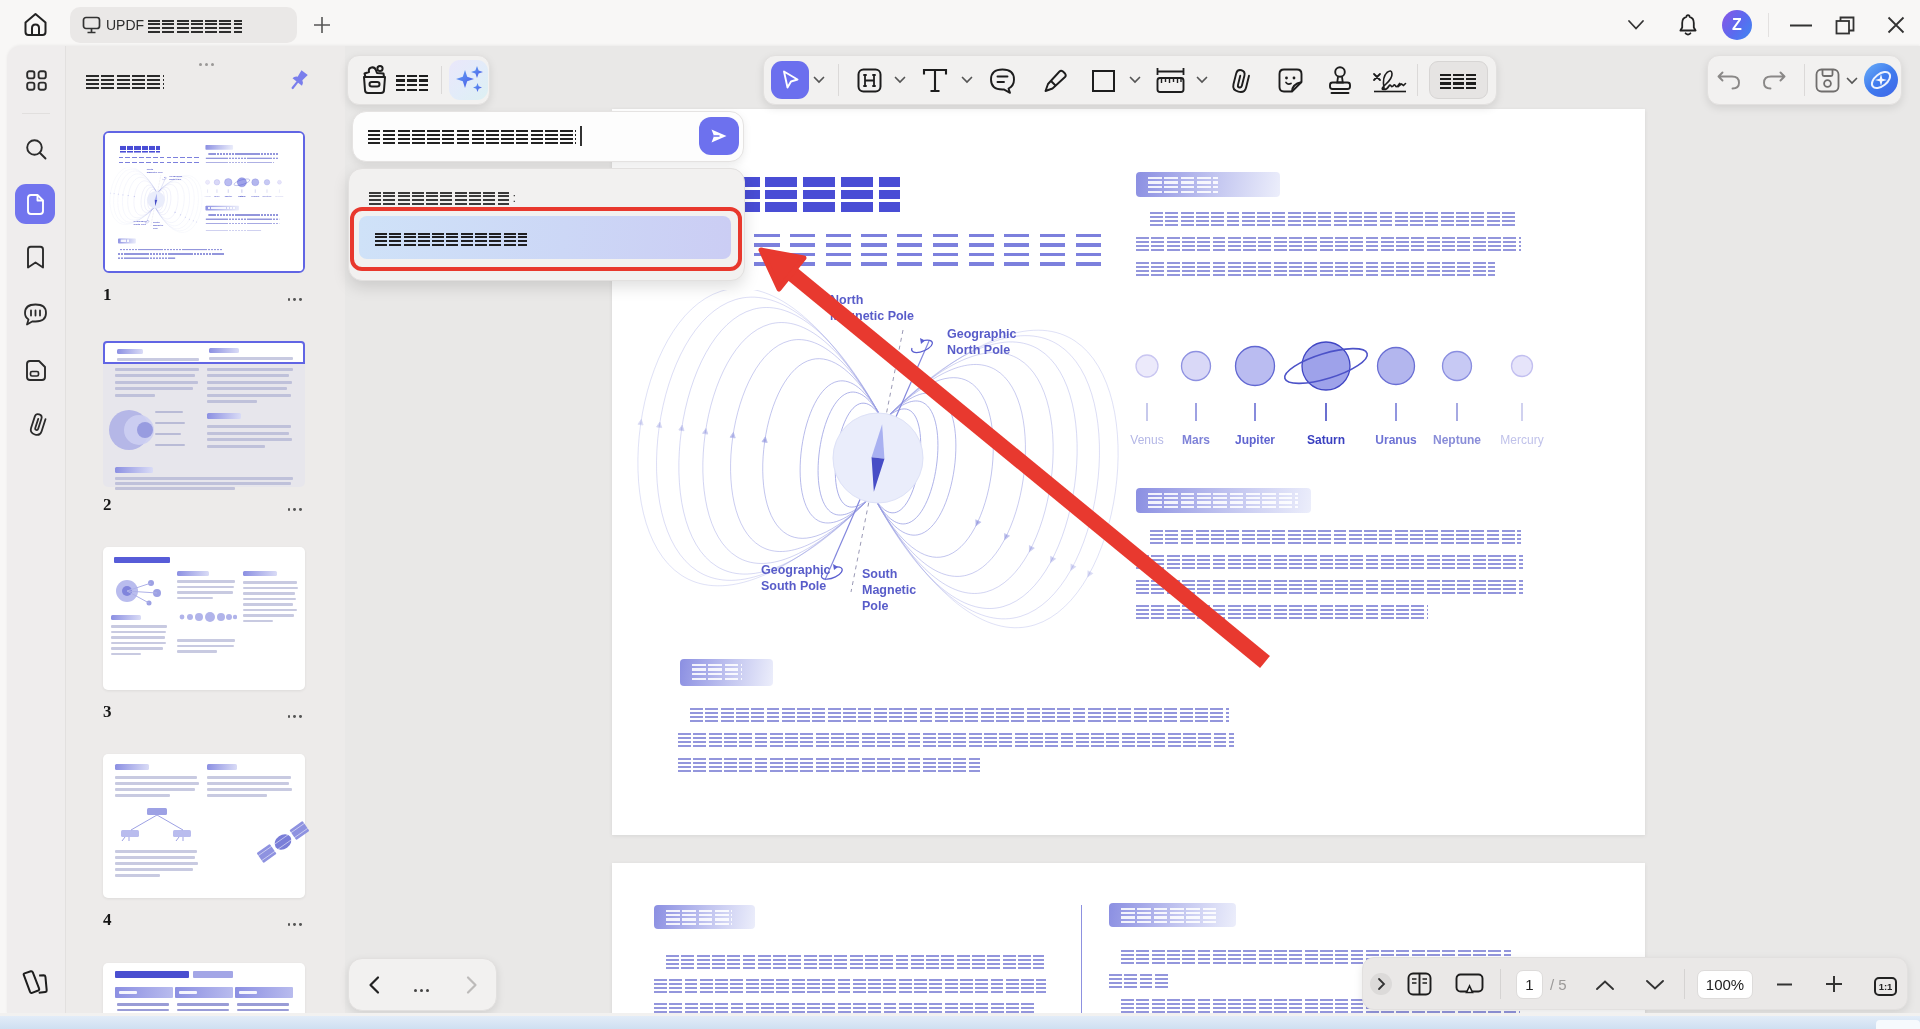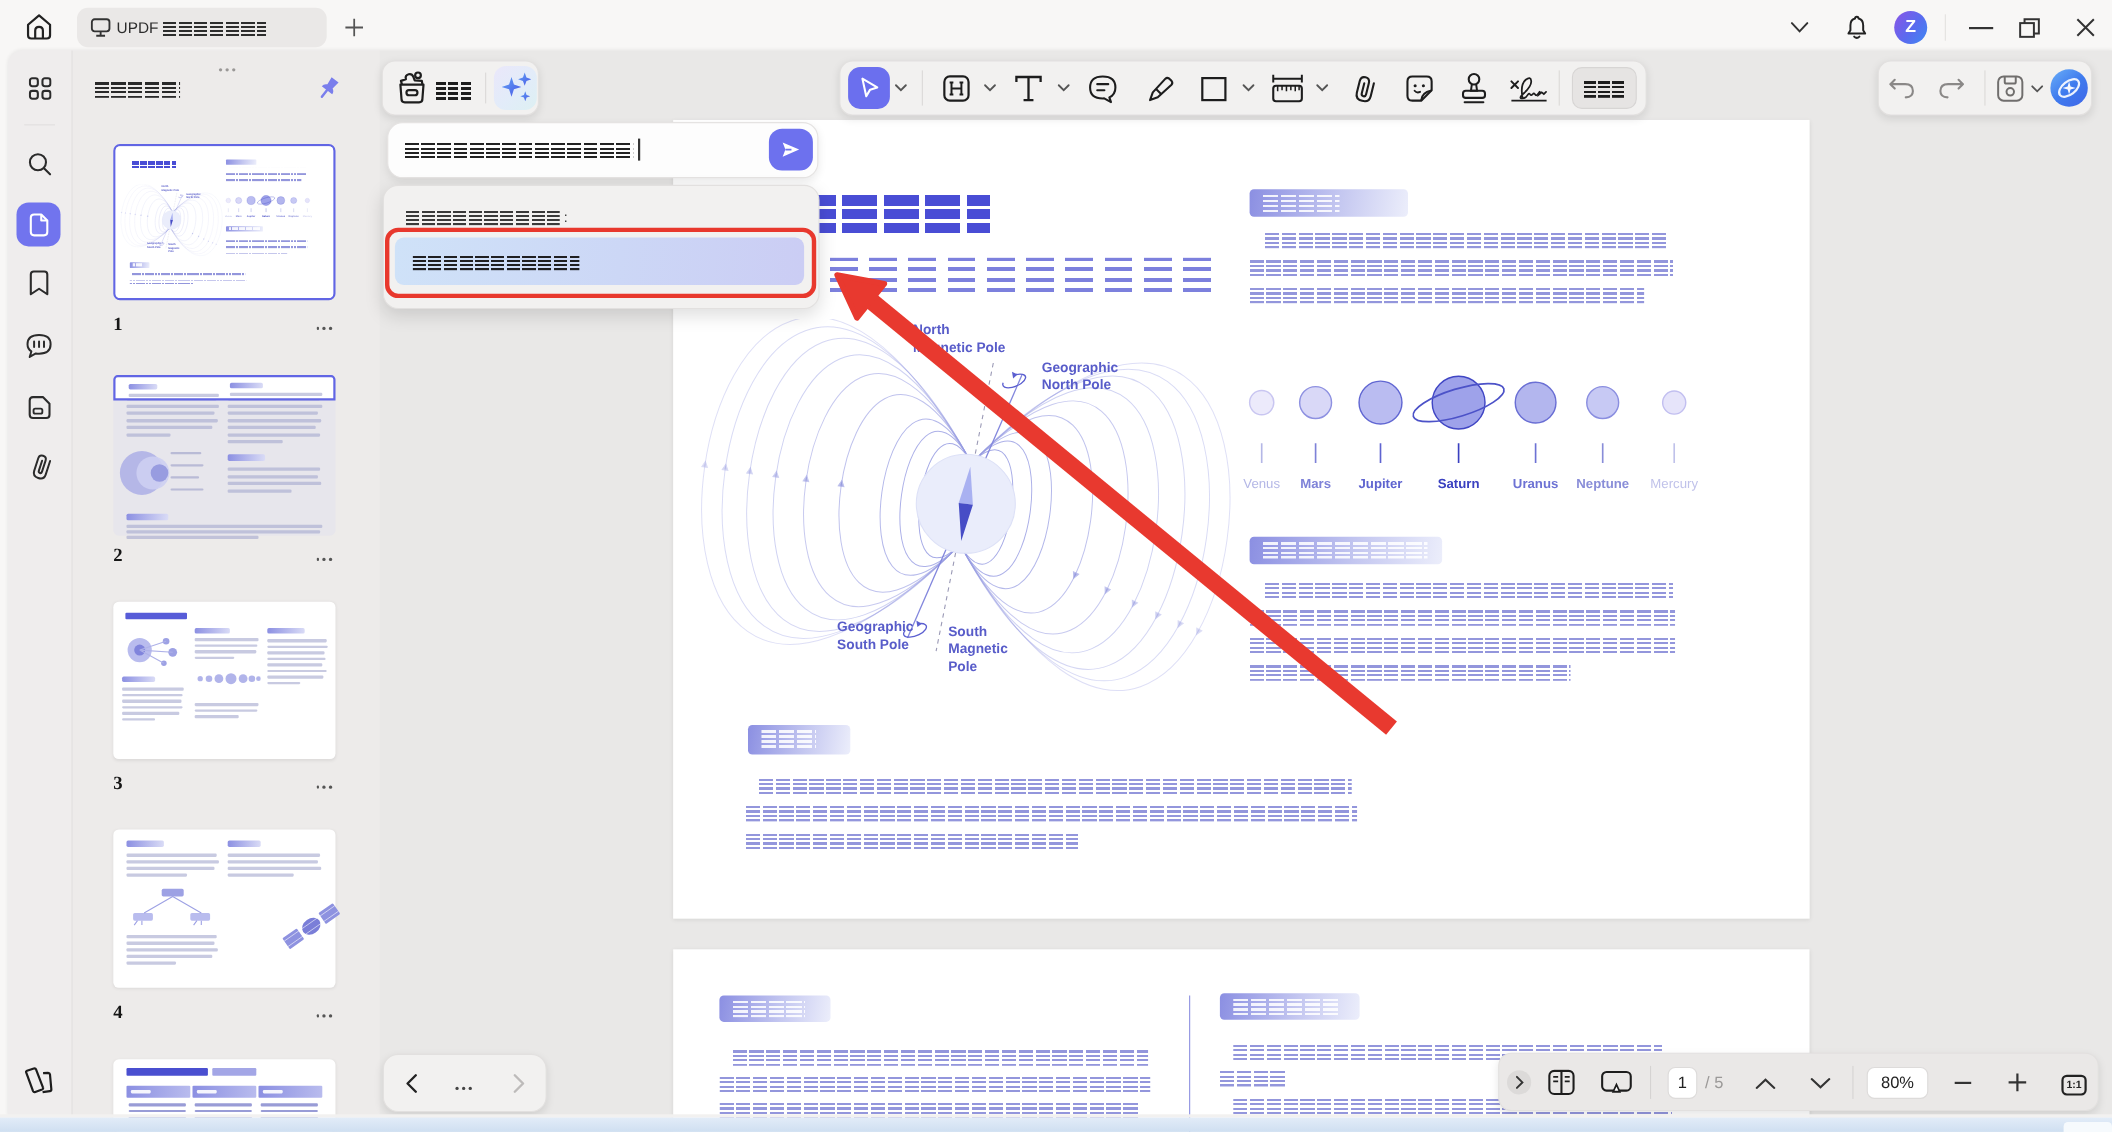--- a/index.html
+++ b/index.html
@@ -632,21 +632,21 @@
 <div class="vsep" style="left:1500px;top:969px;height:30px;background:#d5d3d2"></div>
 <div class="abs" style="left:1516px;top:970px;width:27px;height:29px;background:#fff;border:1px solid #dddbda;border-radius:7px;font-size:15px;color:#222;text-align:center;line-height:28px">1</div>
 <div class="abs" style="left:1550px;top:976px;font-size:15px;color:#9b9998">/ 5</div>
 <svg class="abs" style="left:1595px;top:979px" width="20" height="12" viewBox="0 0 20 12">
     <path d="M2 10 L10 2.5 L18 10" fill="none" stroke="#333" stroke-width="1.9" stroke-linecap="round"></path>
   </svg>
 <svg class="abs" style="left:1645px;top:979px" width="20" height="12" viewBox="0 0 20 12">
     <path d="M2 2 L10 9.5 L18 2" fill="none" stroke="#333" stroke-width="1.9" stroke-linecap="round"></path>
   </svg>
 <div class="vsep" style="left:1684px;top:969px;height:30px;background:#d5d3d2"></div>
-<div class="abs" style="left:1697px;top:970px;width:56px;height:29px;background:#fff;border:1px solid #dddbda;border-radius:7px;font-size:15px;color:#222;text-align:center;line-height:28px">80%</div>
+<div class="abs" style="left:1697px;top:970px;width:56px;height:29px;background:#fff;border:1px solid #dddbda;border-radius:7px;font-size:15px;color:#222;text-align:center;line-height:28px">100%</div>
 <svg class="abs" style="left:1776px;top:983px" width="17" height="3" viewBox="0 0 17 3">
     <path d="M1 1.5 L16 1.5" stroke="#333" stroke-width="2"></path>
   </svg>
 <svg class="abs" style="left:1825px;top:975px" width="18" height="18" viewBox="0 0 18 18">
     <path d="M9 1 L9 17 M1 9 L17 9" stroke="#333" stroke-width="2"></path>
   </svg>
 <div class="abs" style="left:1874px;top:977px;width:23px;height:19px;border:2px solid #222;border-radius:5px;font-size:9.5px;font-weight:bold;color:#222;text-align:center;line-height:15px">1:1</div>
 <div class="abs" style="left:0;top:1013px;width:1920px;height:3px;background:#f2f1f0"></div>
 <div class="abs" style="left:0;top:1016px;width:1920px;height:13px;background:linear-gradient(180deg,#e2ecf8,#cfdff1)"></div>
 <div class="abs" style="left:1876px;top:1020px;width:44px;height:9px;background:#f6fafd;border-radius:4px 4px 0 0"></div>

